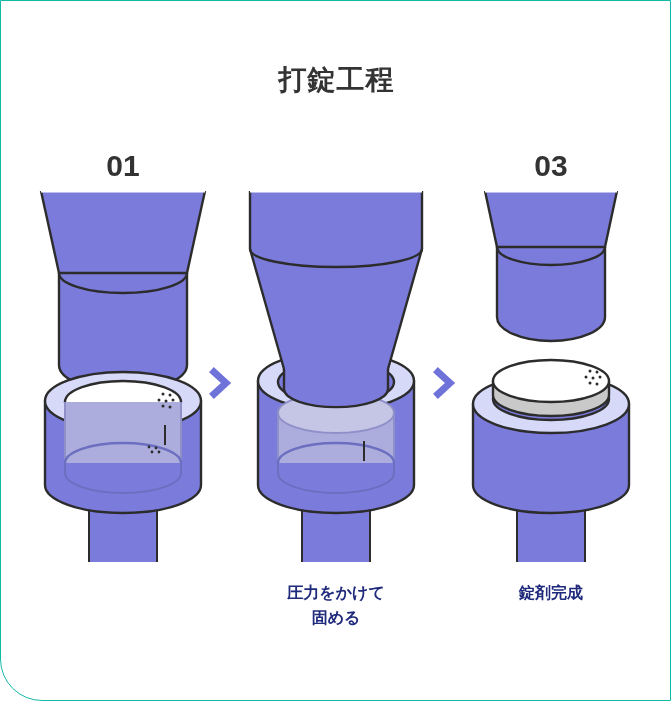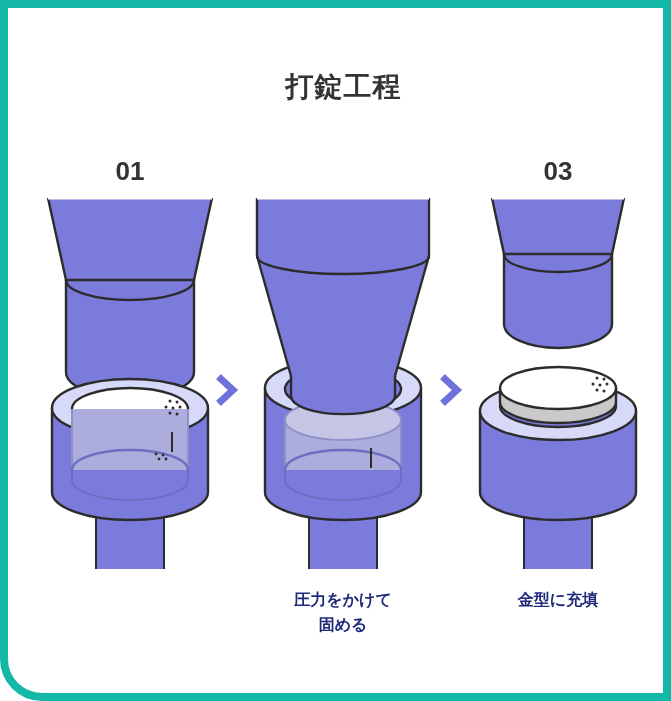--- a/index.html
+++ b/index.html
@@ -9,21 +9,21 @@
   }
   body {
     font-family: "Liberation Sans", "DejaVu Sans", sans-serif;
   }
   #card {
     position: relative;
     width: 671px;
     height: 701px;
     box-sizing: border-box;
     background: #ffffff;
-    border: 8px solid #14b8a6;
+    border: 1px solid #14b8a6;
     border-bottom-left-radius: 42px;
     overflow: hidden;
   }
   #title {
     position: absolute;
     top: 60px;
     left: 0;
     width: 671px;
     text-align: center;
     font-size: 28px;
@@ -40,21 +40,21 @@
   #step-1 { left: 22px; }
   #step-2 { left: 235px; }
   #step-3 { left: 450px; }
 
   .step-number {
     position: absolute;
     top: 0;
     left: 0;
     width: 200px;
     text-align: center;
-    font-size: 26px;
+    font-size: 30px;
     font-weight: bold;
     color: #333333;
   }
   .step-art {
     position: absolute;
     top: 40px;
     left: 0;
     width: 200px;
     height: 375px;
   }
@@ -216,16 +216,16 @@
             <circle cx="146" cy="183" r="1.5"></circle>
           <circle cx="135" cy="188" r="1.5"></circle>
             <circle cx="142" cy="189" r="1.5"></circle>
             <circle cx="149" cy="188" r="1.5"></circle>
           <circle cx="139" cy="194" r="1.5"></circle>
             <circle cx="146" cy="195" r="1.5"></circle>
         </g>
       </g>
     </svg>
 
-    <div class="step-caption">金型に充填</div>
+    <div class="step-caption">錠剤完成</div>
   </div>
 
 </div>
 
 </body></html>

